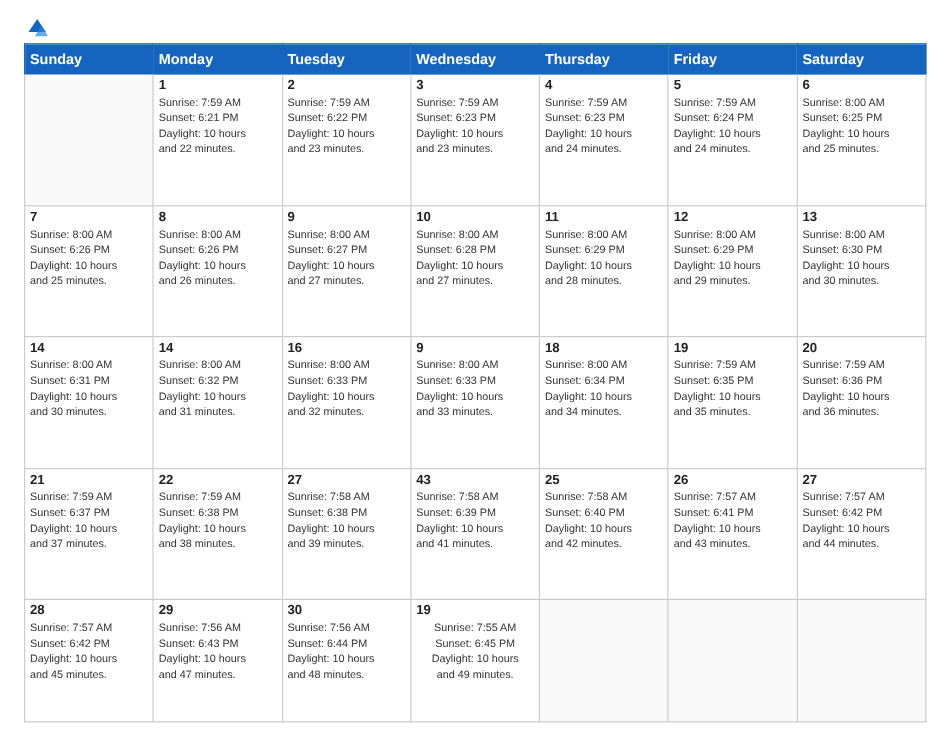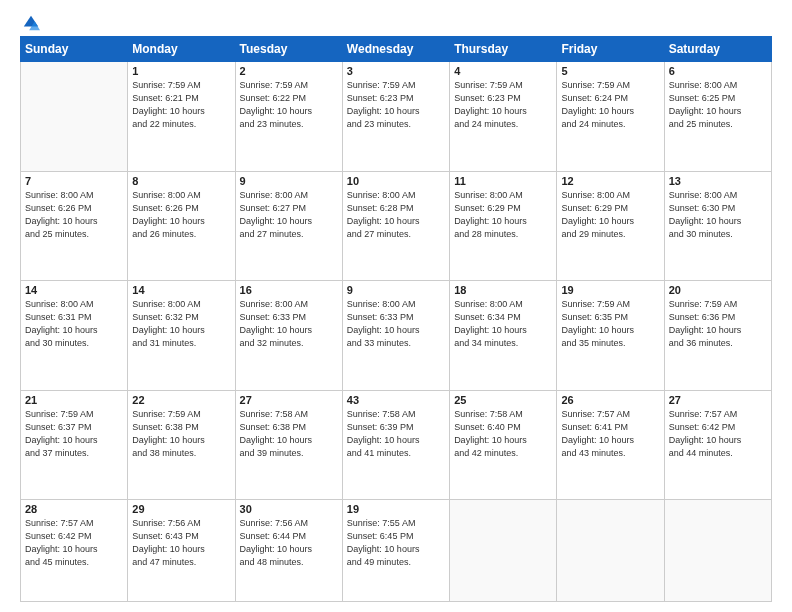--- a/index.html
+++ b/index.html
@@ -355,21 +355,21 @@
           </td>
           <td>
             <span class="day-num">30</span>
             <div class="day-info" style="white-space: pre-line;">Sunrise: 7:56 AM
 Sunset: 6:44 PM
 Daylight: 10 hours
 and 48 minutes.</div>
           </td>
           <td>
             <span class="day-num">19</span>
-            <div class="day-info" style="white-space: pre-line;">Sunrise: 7:55 AM
+            <div class="day-info" style="white-space: pre-line; text-align: center;">Sunrise: 7:55 AM
 Sunset: 6:45 PM
 Daylight: 10 hours
 and 49 minutes.</div>
           </td>
           <td class="empty-cell"></td>
           <td class="empty-cell"></td>
           <td class="empty-cell"></td>
         </tr>
       </tbody>
   </table>

